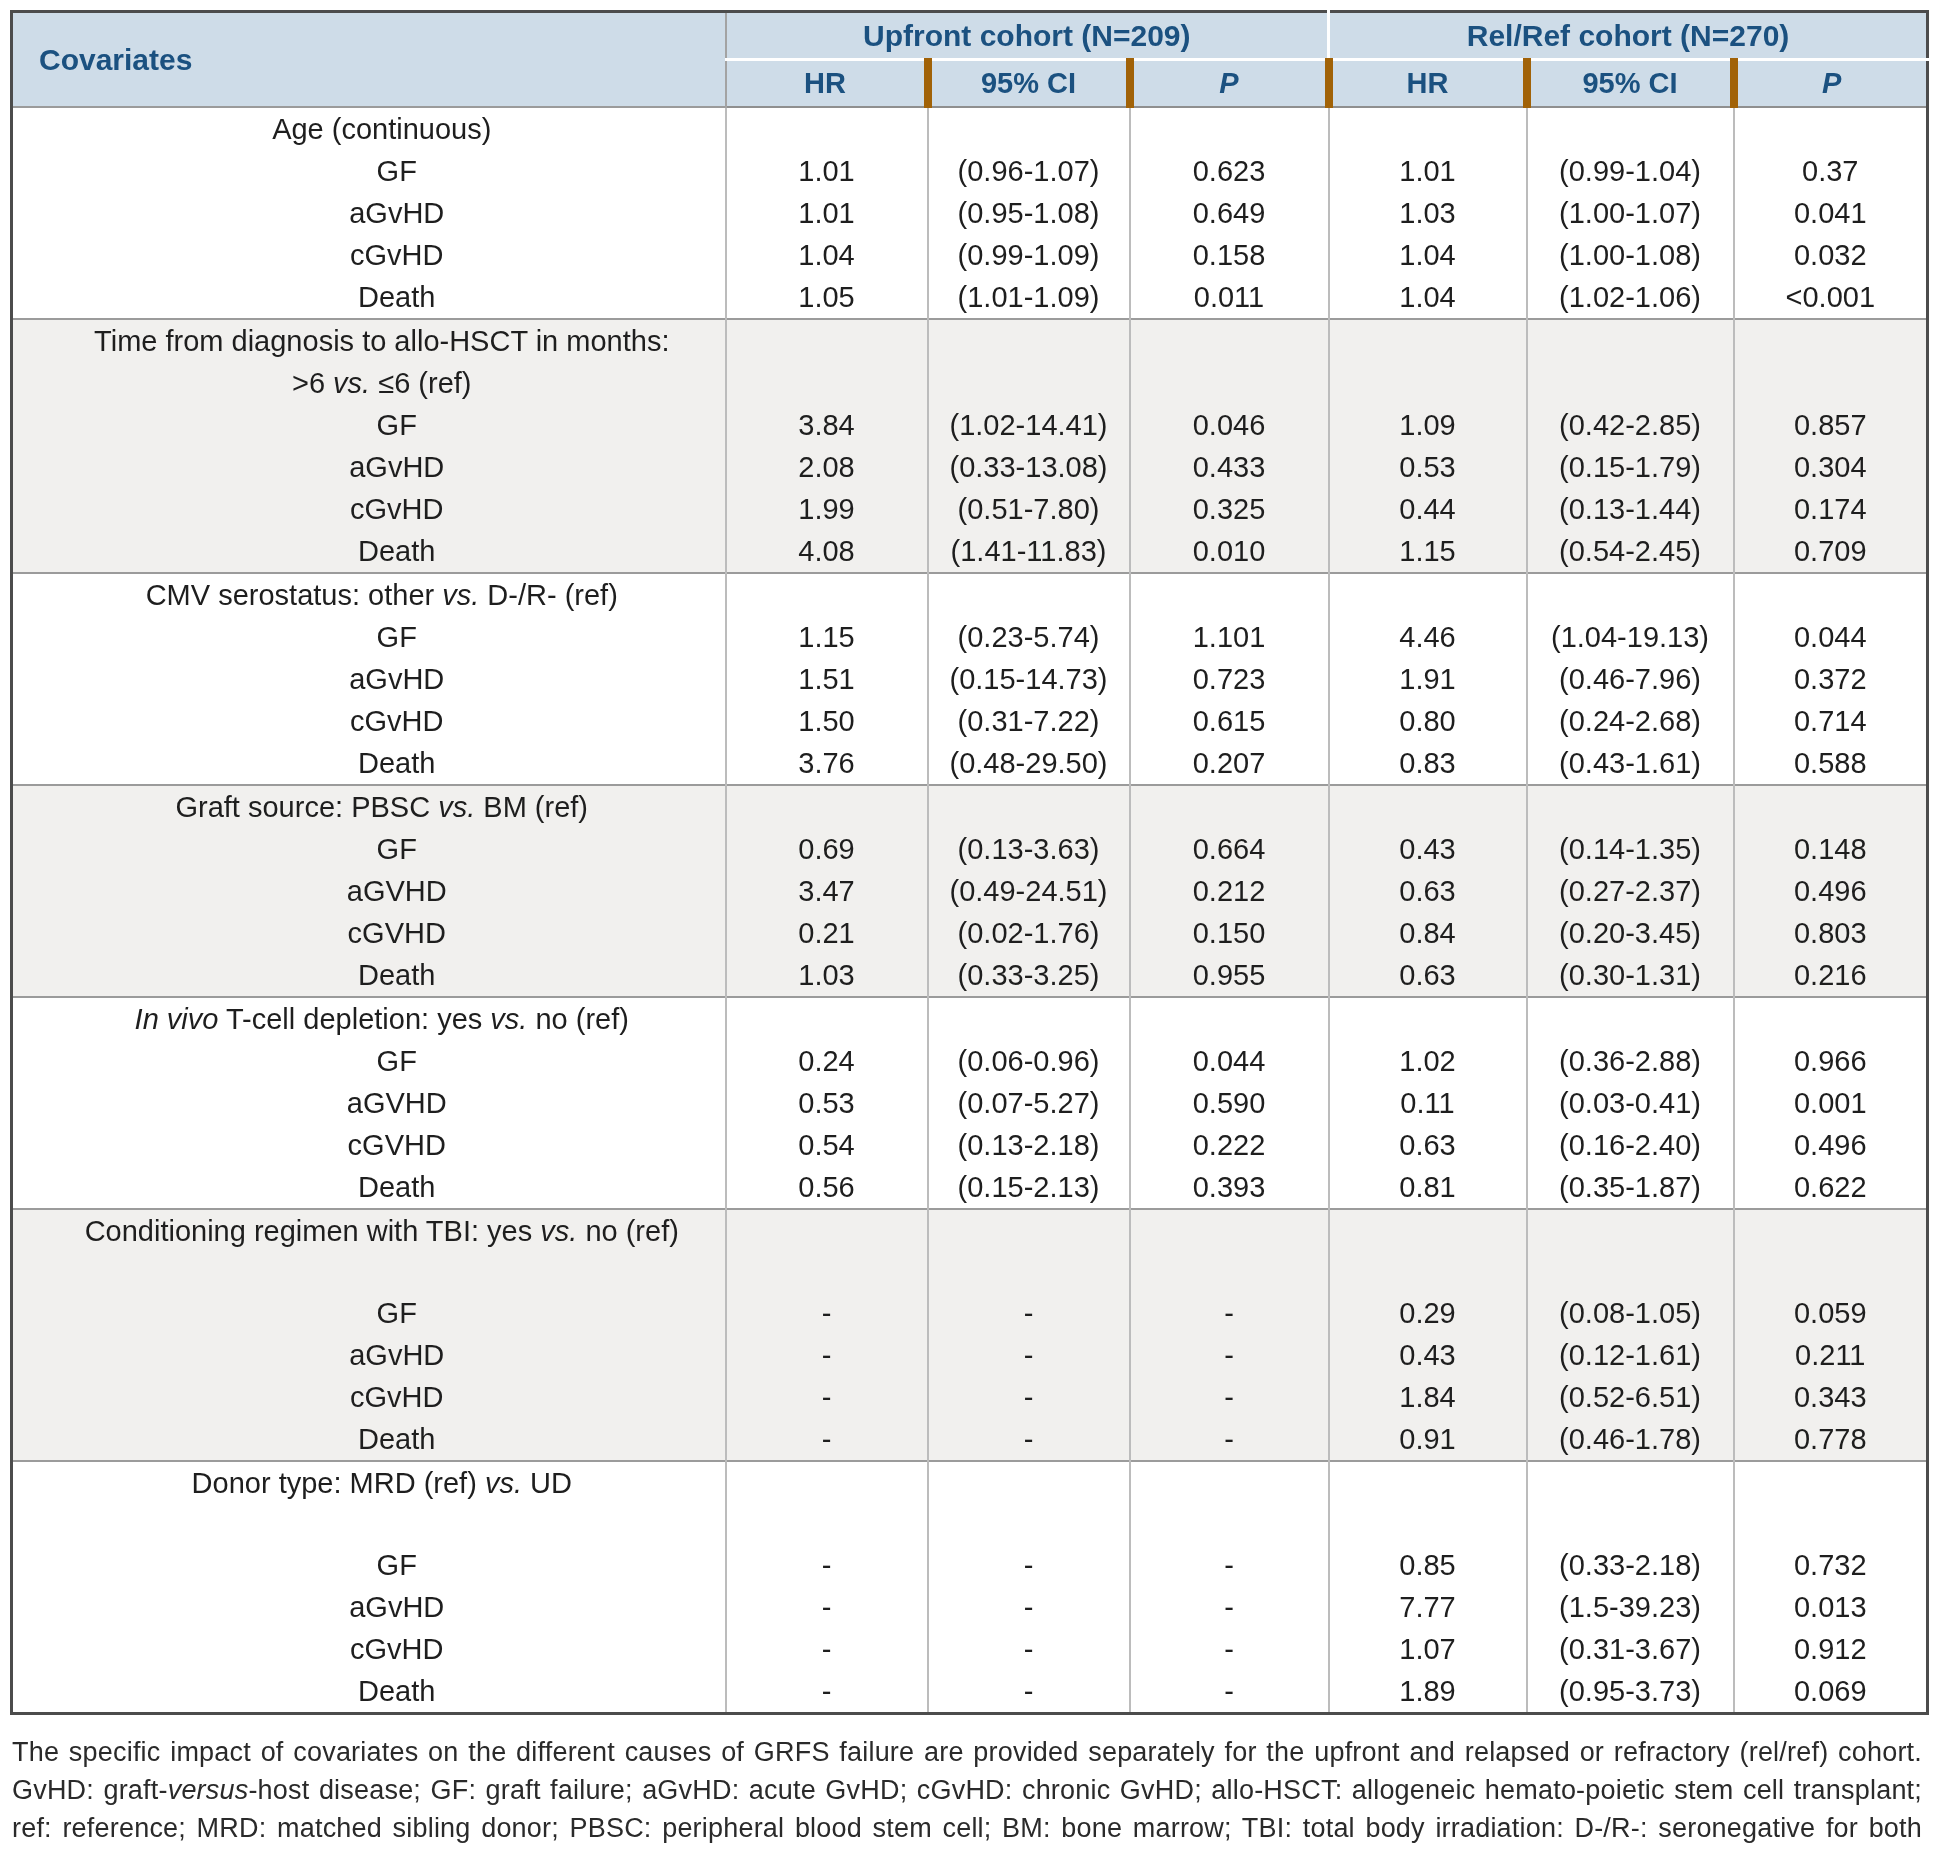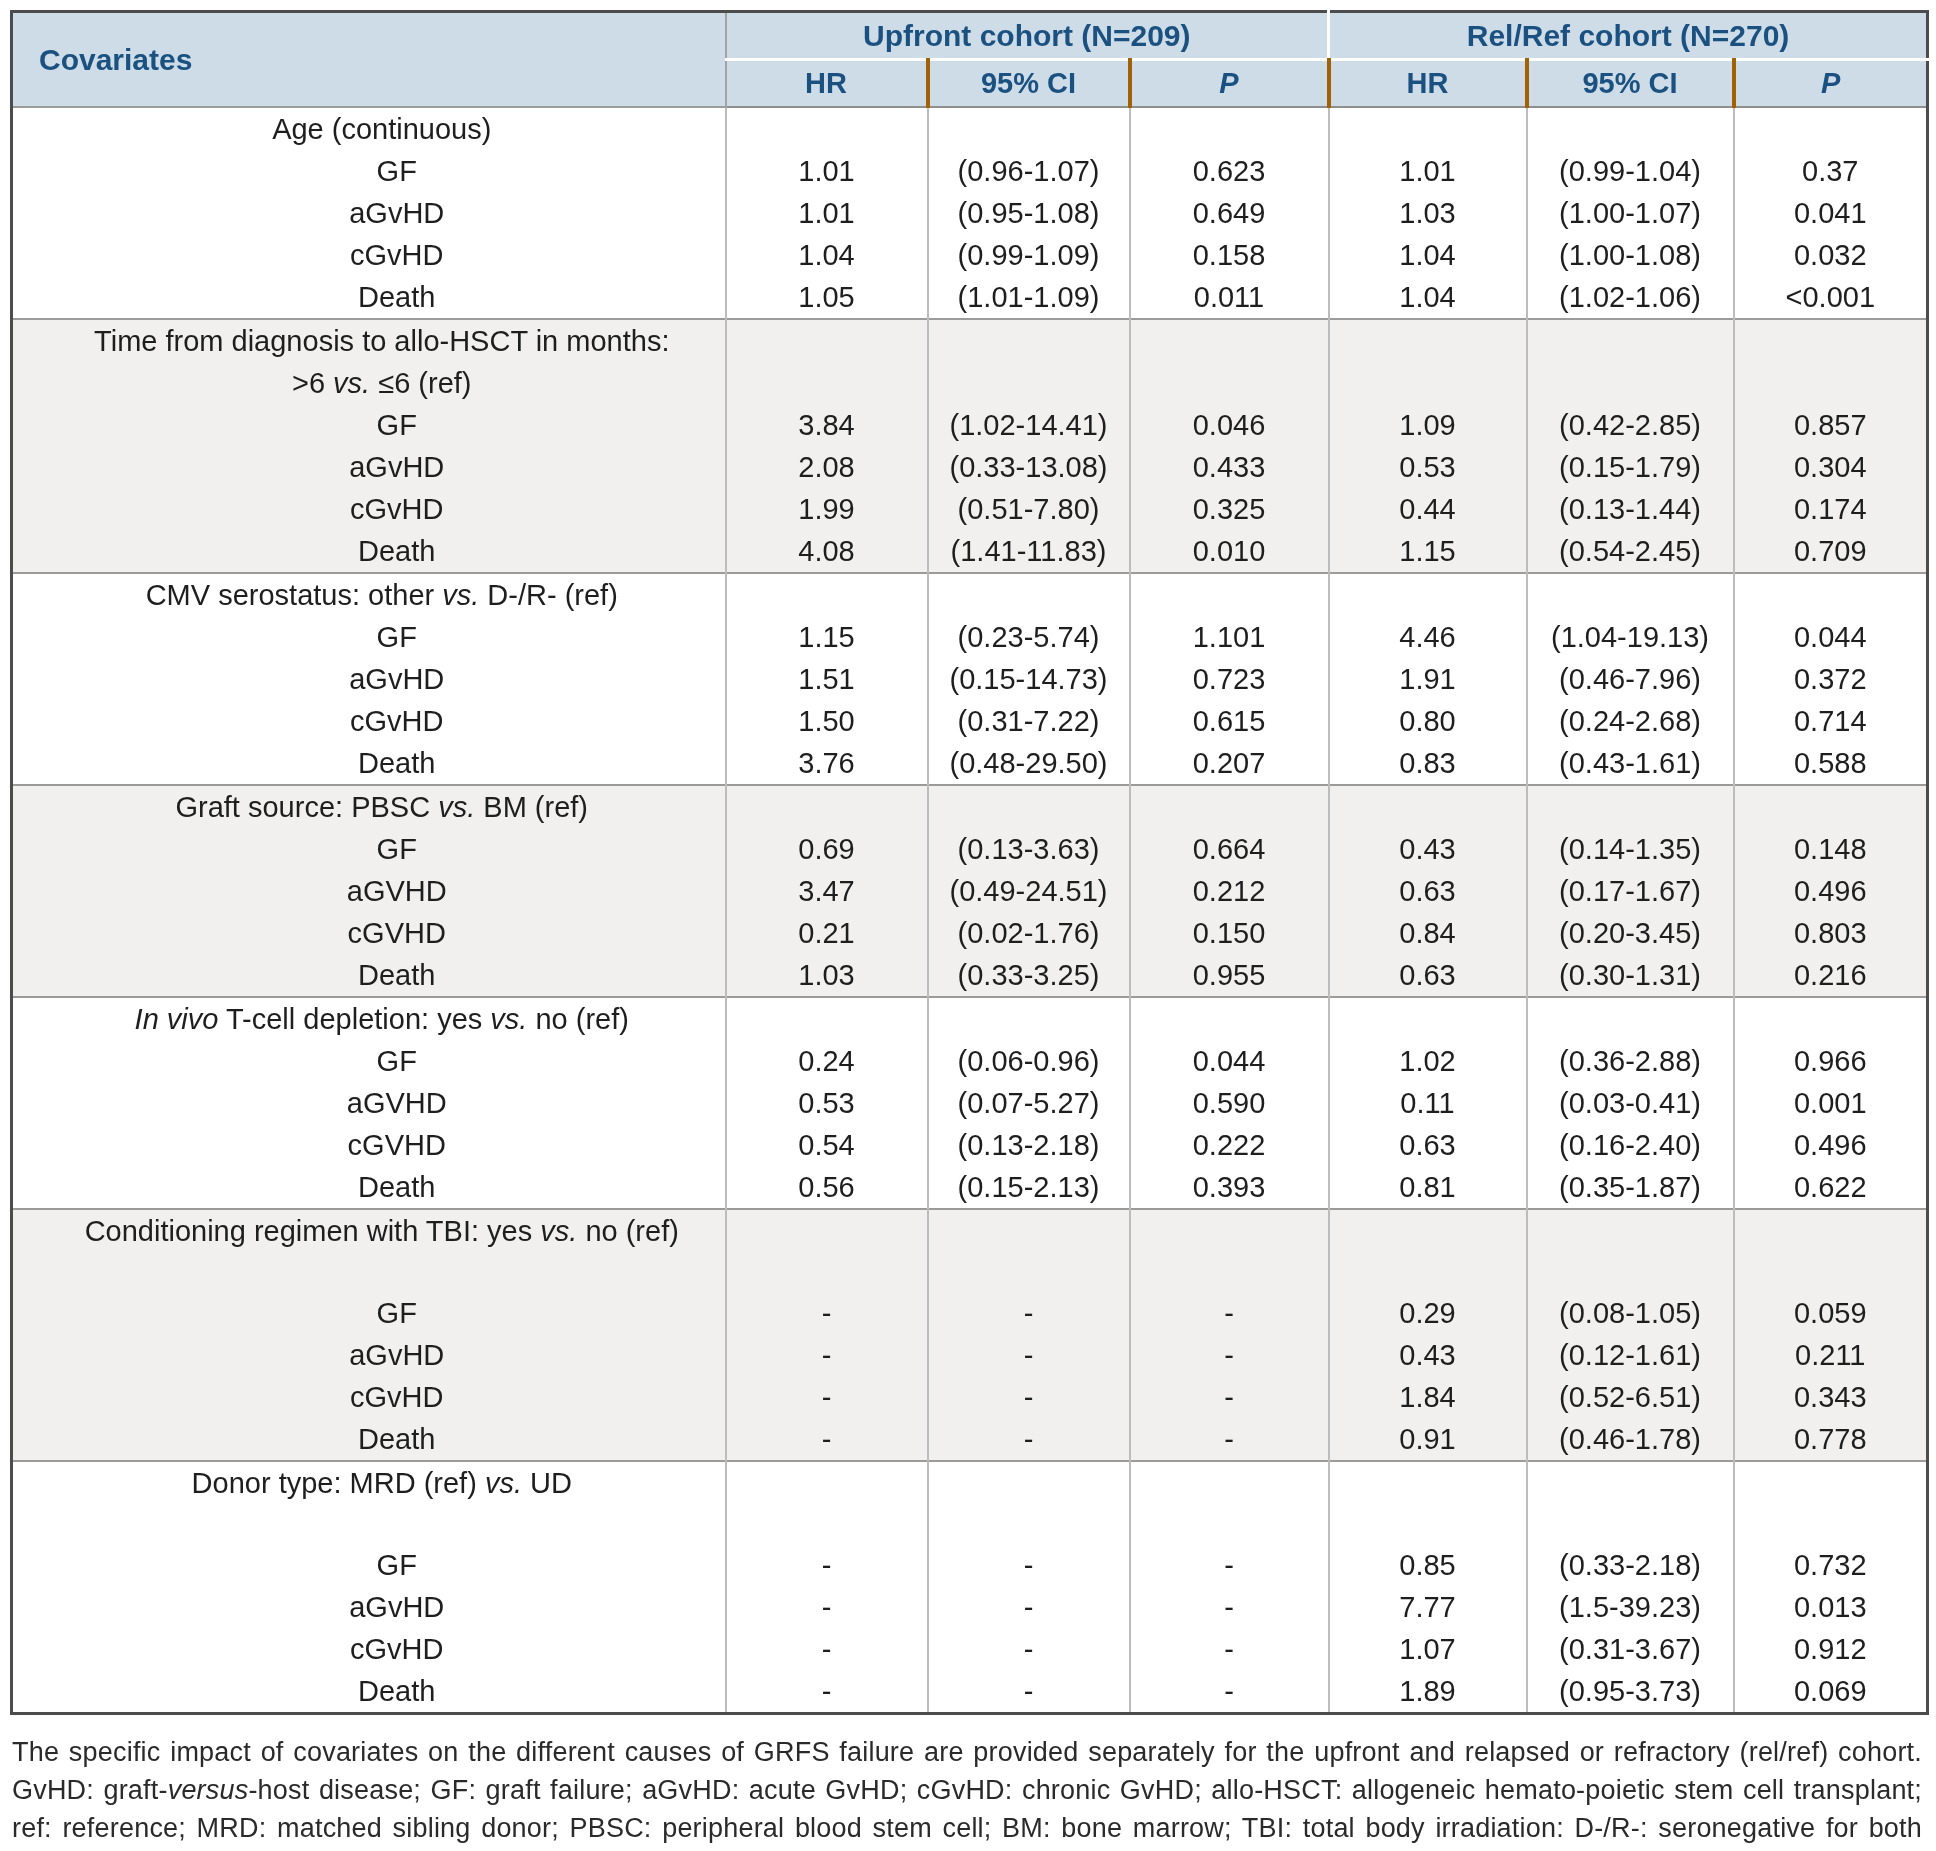--- a/index.html
+++ b/index.html
@@ -35,21 +35,21 @@
   th.grp {
     font-size: 30px;
     text-align: center;
     border-bottom: 3px solid #ffffff;
   }
   th.grp.g2 { border-left: 3px solid #ffffff; }
   th.sub {
     font-size: 29px;
     text-align: center;
   }
-  th.sub.wl { border-left: 4px solid #a16207; margin-top: 16px; }
+  th.sub.wl { border-left: 8px solid #a16207; margin-top: 16px; }
   th.sub.p, th.grp.p { font-style: italic; }
   thead tr.subrow th { border-bottom: 2px solid #8f8f8f; }
 
   
   td {
     font-size: 29px;
     line-height: 42px;
     padding: 0;
     vertical-align: top;
   }
@@ -256,21 +256,21 @@
           <td class="num-cell">0.43</td>
           <td class="num-cell">(0.14-1.35)</td>
           <td class="num-cell">0.148</td>
         </tr>
         <tr class="shaded">
           <td class="covariate-cell row-label">aGVHD</td>
           <td class="num-cell">3.47</td>
           <td class="num-cell">(0.49-24.51)</td>
           <td class="num-cell">0.212</td>
           <td class="num-cell">0.63</td>
-          <td class="num-cell">(0.17-1.67)</td>
+          <td class="num-cell">(0.27-2.37)</td>
           <td class="num-cell">0.496</td>
         </tr>
         <tr class="shaded">
           <td class="covariate-cell row-label">cGVHD</td>
           <td class="num-cell">0.21</td>
           <td class="num-cell">(0.02-1.76)</td>
           <td class="num-cell">0.150</td>
           <td class="num-cell">0.84</td>
           <td class="num-cell">(0.20-3.45)</td>
           <td class="num-cell">0.803</td>

